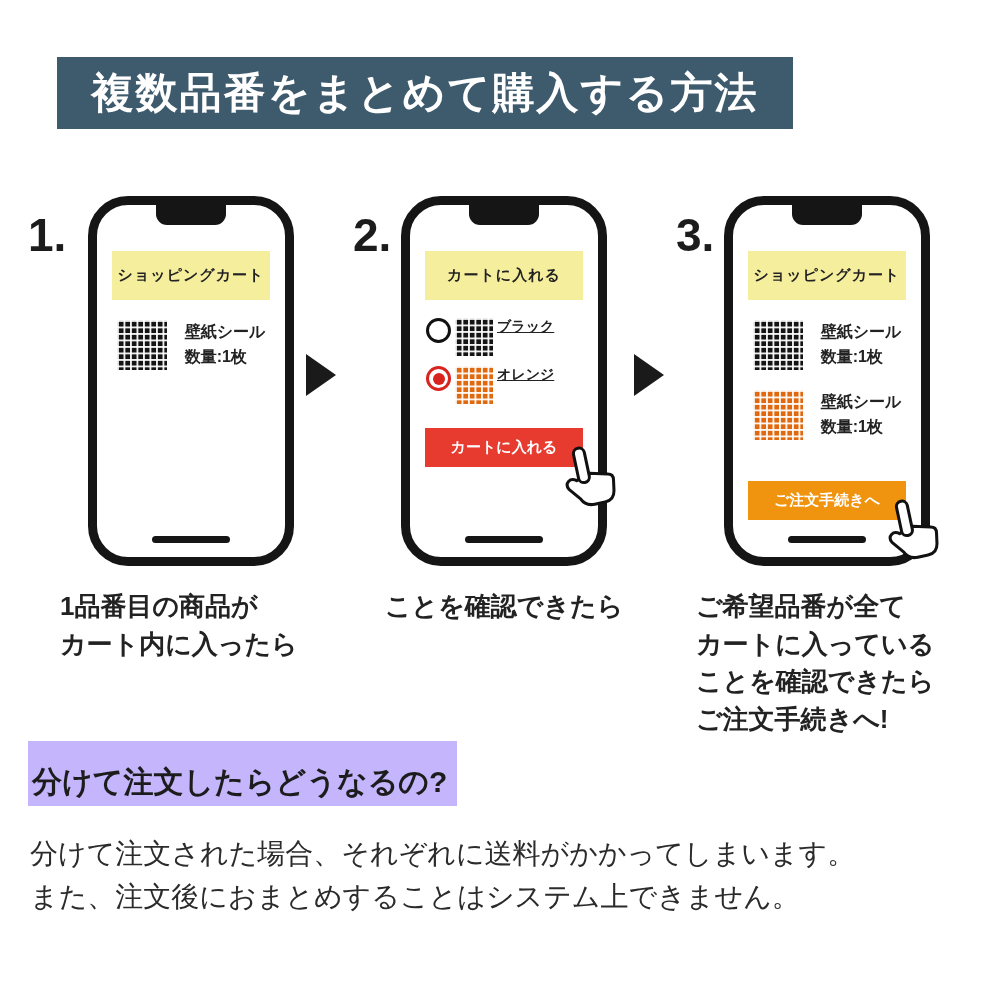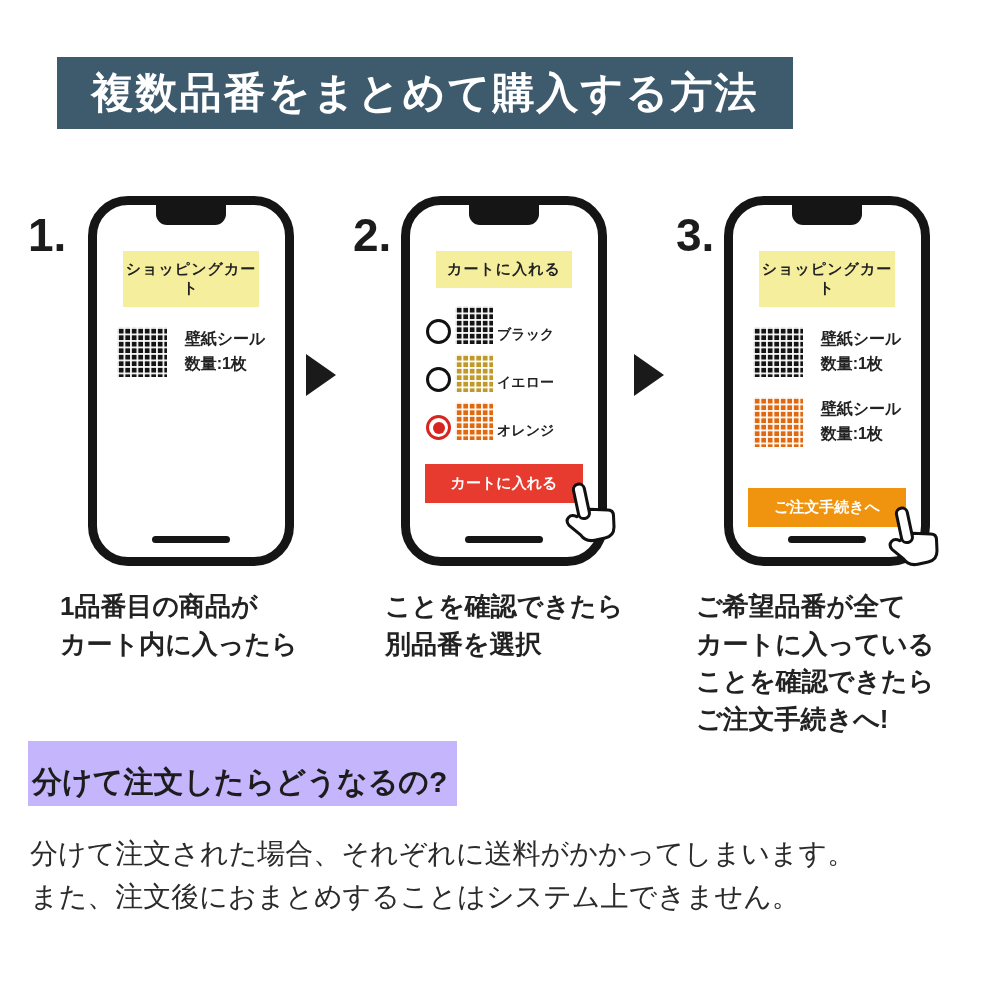--- a/index.html
+++ b/index.html
@@ -25,41 +25,41 @@
   .phone{
     position:relative;width:188px;height:352px;background:#fff;
     border:9px solid #151515;border-radius:40px;margin-left:56px;
   }
   .step-1 .phone{margin-left:68px;}
   .notch{
     position:absolute;top:0;left:50%;transform:translateX(-50%);
     width:70px;height:20px;background:#151515;border-radius:0 0 11px 11px;
   }
   .banner{
-    margin:46px auto 18px;width:136px;background:#f5ee9d;
-    text-align:center;font-weight:bold;font-size:15px;letter-spacing:1px;padding:9px 0;
+    margin:46px auto 18px;width:158px;background:#f5ee9d;
+    text-align:center;font-weight:bold;font-size:15px;letter-spacing:1px;padding:15px 0;
   }
   .product-row{display:flex;align-items:center;gap:18px;justify-content:center;margin-top:20px;}
   .product-text{font-size:16px;font-weight:bold;line-height:1.55;white-space:nowrap;}
   .swatch{
     flex:none;background-color:#141414;
     background-image:linear-gradient(rgba(255,255,255,.92) 1.5px,transparent 1.5px),
                      linear-gradient(90deg,rgba(255,255,255,.92) 1.5px,transparent 1.5px);
     background-size:6.5px 6.5px;
   }
   .swatch.yellow{background-color:#bf992a;}
   .swatch.orange{background-color:#e0690f;}
   .swatch-lg{width:50px;height:50px;}
   .swatch-md{width:38px;height:38px;}
   .home-bar{
     position:absolute;bottom:14px;left:50%;transform:translateX(-50%);
     width:78px;height:7px;background:#151515;border-radius:4px;
   }
 
-  .option-row{display:flex;align-items:flex-end;gap:4px;margin:10px 0 0 16px;}
+  .option-row{display:flex;align-items:flex-start;gap:4px;margin:10px 0 0 16px;text-decoration:underline;}
   .option-row:first-of-type{margin-top:18px;}
   .radio{flex:none;width:19px;height:19px;border:3px solid #111;border-radius:50%;background:#fff;position:relative;}
   .radio.selected{border-color:#d8241f;}
   .radio.selected::after{content:"";position:absolute;inset:3.5px;background:#d8241f;border-radius:50%;}
   .option-label{font-size:14px;font-weight:bold;white-space:nowrap;}
 
   .phone-button{
     position:relative;margin:24px auto 0;width:158px;padding:10px 0;
     text-align:center;color:#fff;font-weight:bold;font-size:15px;white-space:nowrap;
   }
@@ -116,44 +116,38 @@
   <div class="phone">
     <div class="notch"></div>
     <div class="banner">カートに入れる</div>
 
     <div class="option-row">
       <span class="radio"></span>
       <span class="swatch swatch-md"></span>
       <span class="option-label">ブラック</span>
     </div>
     <div class="option-row">
-      <span class="radio"></span>
-      <span class="swatch yellow swatch-md"></span>
-      <span class="option-label">イエロー</span>
-    </div>
-    <div class="option-row">
       <span class="radio selected"></span>
       <span class="swatch orange swatch-md"></span>
       <span class="option-label">オレンジ</span>
     </div>
 
     <div class="phone-button btn-red" style="background: rgb(230, 59, 46);">
       <span>カートに入れる</span>
       <svg class="hand" viewBox="0 0 48 58">
         <g stroke="#111" stroke-width="2.6" fill="#ffffff" stroke-linejoin="round">
           <path d="M13 30 C8 26 2 30 5 36 L13 46 Q16 53 24 53 L33 53 Q41 53 42.5 45 L44 36 Q45 31 40 30 L25 26 Z"></path>
           <rect x="15" y="3" width="9.4" height="30" rx="4.7"></rect>
         </g>
       </svg>
     </div>
     <div class="home-bar"></div>
   </div>
   <div class="caption">
     <div>ことを確認できたら</div>
-    <div>別品番を選択</div>
   </div>
 </section>
 
 <div class="arrow arrow-2"></div>
 
 <section class="step step-3">
   <div class="step-number">3.</div>
   <div class="phone">
     <div class="notch"></div>
     <div class="banner">ショッピングカート</div>

